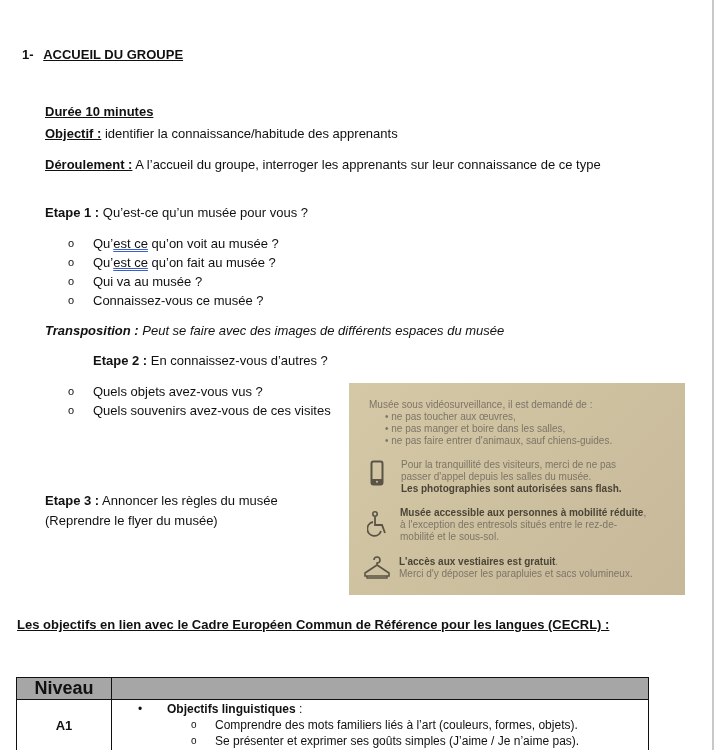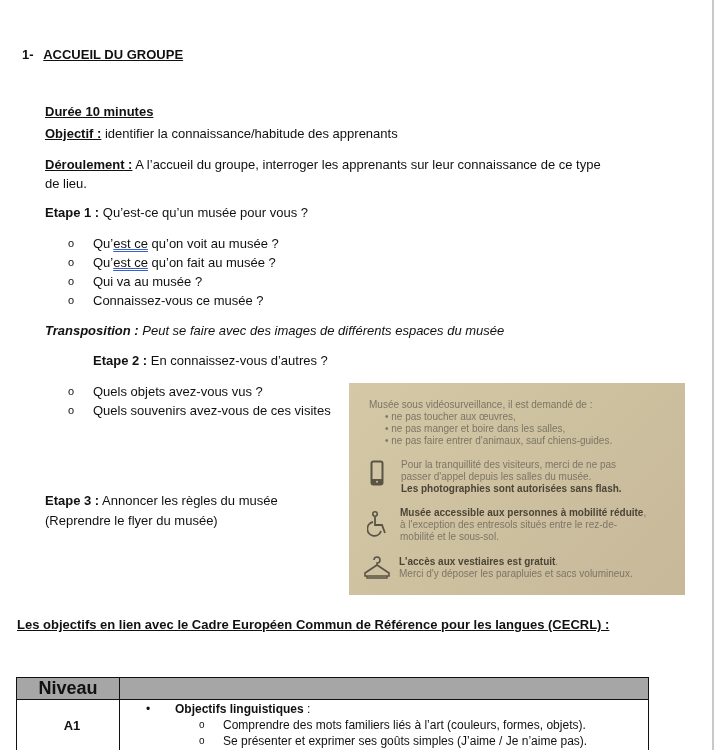--- a/index.html
+++ b/index.html
@@ -35,21 +35,21 @@
       filter: blur(0.25px);
     }
     .flyer .t { position: absolute; white-space: nowrap; line-height: 12px; }
     .flyer .dark { color: #4b4538; font-weight: bold; }
     .flyer .icon { position: absolute; }
 
     
     .tbl { position: absolute; left: 16px; top: 677px; width: 633px; border-collapse: collapse; }
     .tbl td, .tbl th { border: 1px solid #111; padding: 0; }
     .tbl th { background: #a6a6a6; height: 17px; font-size: 18px; }
-    .tbl .lvl { width: 94px; text-align: center; font-weight: bold; vertical-align: middle; height: 50px; padding-left: 8px; }
+    .tbl .lvl { width: 94px; text-align: center; font-weight: bold; vertical-align: middle; height: 50px; }
     .tbl .obj { vertical-align: top; position: relative; font-size: 12px; }
     .obj .row { position: absolute; white-space: nowrap; line-height: 16px; }
   </style>
 </head>
 <body>
 
 <div class="page-edge"></div>
 
 <div class="abs b" style="left:22px; top:47px;">
   <span>1-</span>
@@ -57,21 +57,20 @@
 </div>
 
 <div class="abs b u" style="left:45px; top:104px;">Durée 10 minutes</div>
 
 <div class="abs" style="left:45px; top:126px;">
   <span class="b u">Objectif :</span><span> identifier la connaissance/habitude des apprenants</span>
 </div>
 
 <div class="abs para" style="left:45px; top:155px;">
   <div><span class="b u">Déroulement :</span><span> A l’accueil du groupe, interroger les apprenants sur leur connaissance de ce type</span></div>
-  <div>de lieu.</div>
 </div>
 
 <div class="abs" style="left:45px; top:205px;">
   <span class="b">Etape 1 :</span><span> Qu’est-ce qu’un musée pour vous ?</span>
 </div>
 
 <div class="bullet-list" style="top:234px;">
   <div class="li">
     <span class="mark">o</span>
     <span class="txt"><span>Qu’</span><span class="spell">est ce</span><span> qu’on voit au musée ?</span></span>

